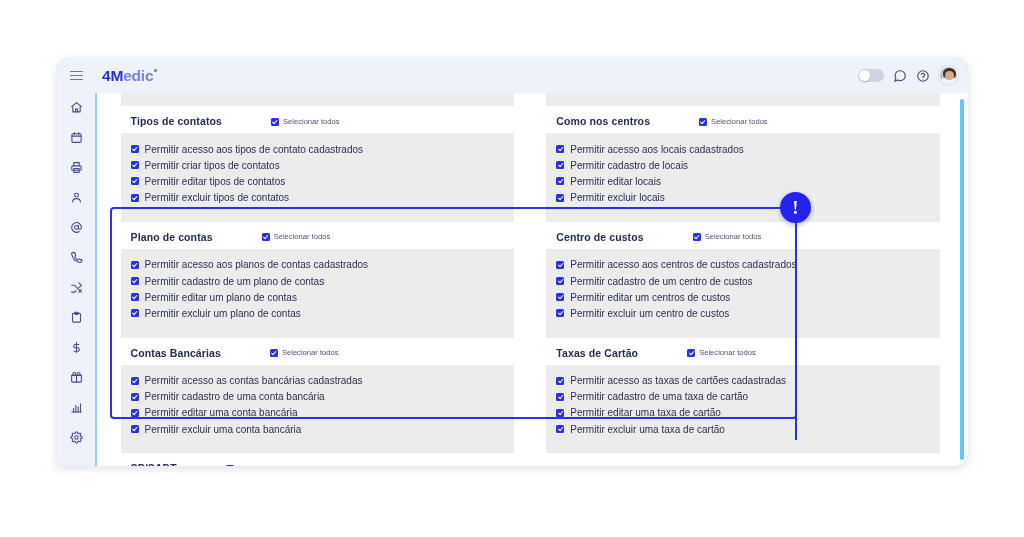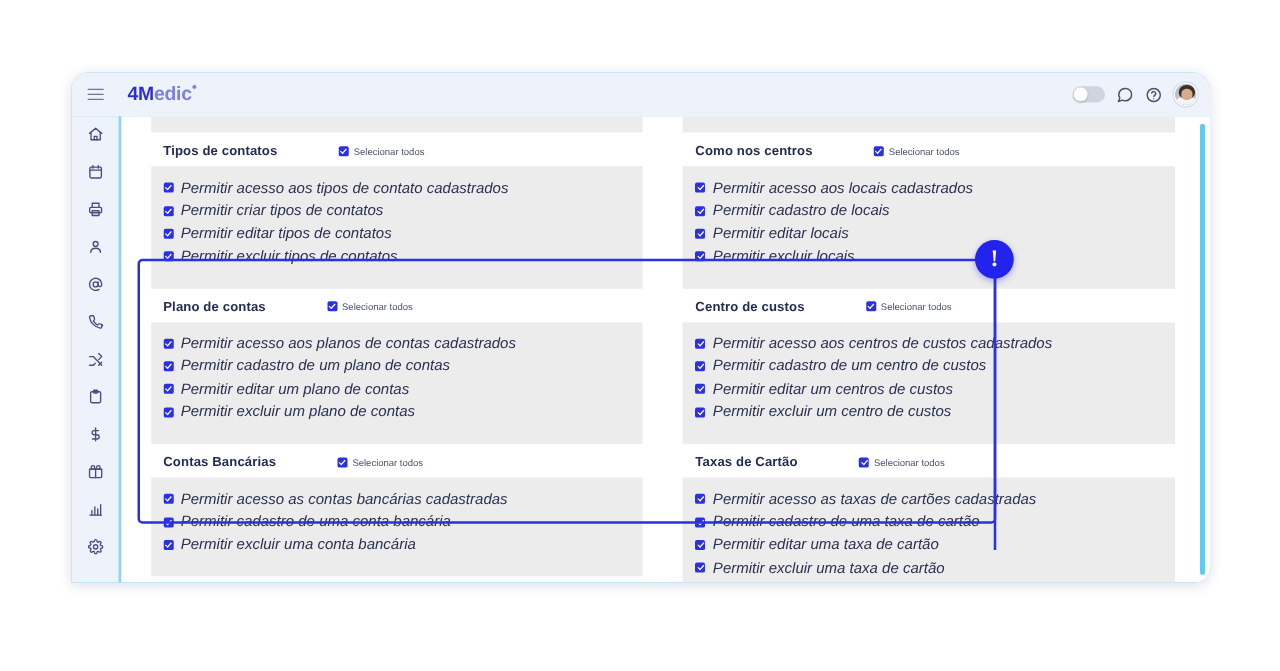--- a/index.html
+++ b/index.html
@@ -147,21 +147,21 @@
   }
   .group { padding-top: 0; }
   .group-head {
     display: flex; align-items: center; gap: 7px;
     padding: 9px 0 6px 10px;
   }
   .group-title {
     font-size: 10.5px; font-weight: 700; color: #242c52;
     letter-spacing: .1px;
   }
-  .selall { display: flex; align-items: flex-start; gap: 4px; padding-left: 42px; }
+  .selall { display: flex; align-items: flex-end; gap: 4px; padding-left: 42px; }
   .selall-label { font-size: 7.6px; color: #4a5270; }
 
   .cb {
     width: 8px; height: 8px; border-radius: 1.5px;
     background: #2b31e0; position: relative; flex: none;
   }
   .cb::after {
     content: ""; position: absolute;
     left: 2.4px; top: 1px;
     width: 2.4px; height: 4.4px;
@@ -172,21 +172,21 @@
 
   .panel {
     background: #ececed;
     padding: 8px 10px 16px 10px;
     min-height: 56px;
   }
   .perm {
     display: flex; align-items: center; gap: 6px;
     padding: 2.6px 0;
   }
-  .perm-label { font-size: 12px; color: #2a2f4e; line-height: 1.1; font-style: italic; }
+  .perm-label { font-size: 10px; color: #2a2f4e; line-height: 1.1; }
 
   
   .stub { height: 13px; background: #ececed; }
   .stub-row {
     display: grid; grid-template-columns: 1fr 1fr;
     column-gap: 32px;
   }
 
   
   .highlight {
@@ -484,20 +484,24 @@
               <div class="perm">
                 <span class="cb"></span>
                 <span class="perm-label">Permitir acesso as contas bancárias cadastradas</span>
               </div>
               <div class="perm">
                 <span class="cb"></span>
                 <span class="perm-label">Permitir cadastro de uma conta bancária</span>
               </div>
               <div class="perm">
                 <span class="cb"></span>
+                <span class="perm-label">Permitir editar uma conta bancária</span>
+              </div>
+              <div class="perm">
+                <span class="cb"></span>
                 <span class="perm-label">Permitir excluir uma conta bancária</span>
               </div>
             </div>
           </section>
 
           <section class="group">
             <div class="group-head">
               <span class="group-title">Taxas de Cartão</span>
               <span class="selall">
                 <span class="cb"></span>

